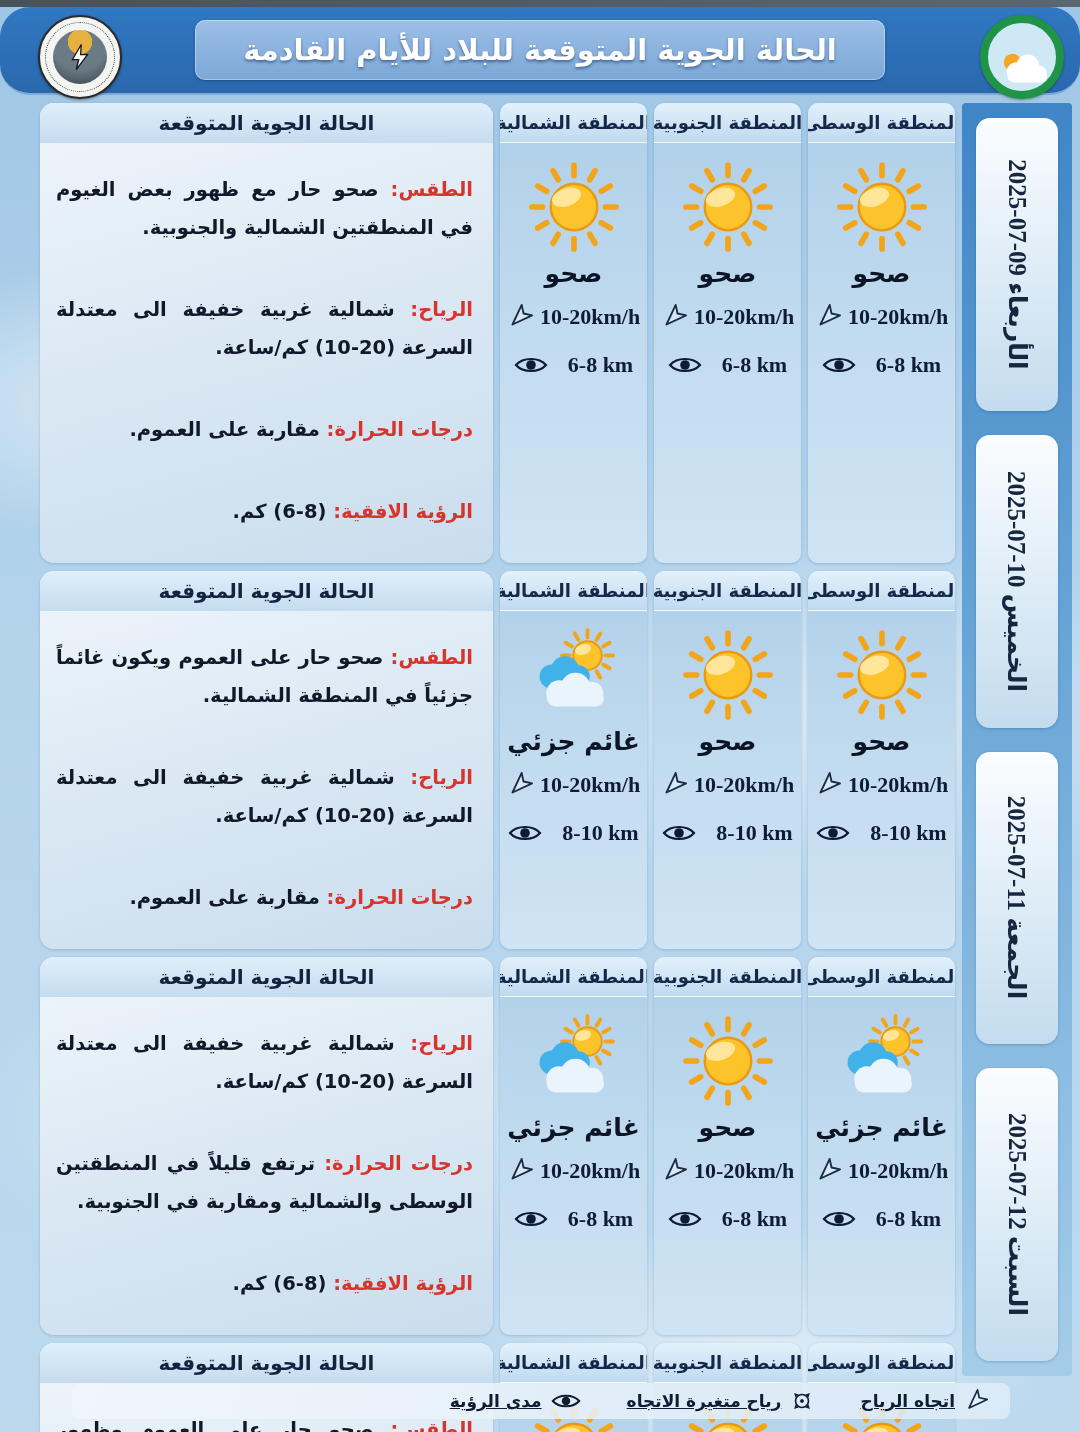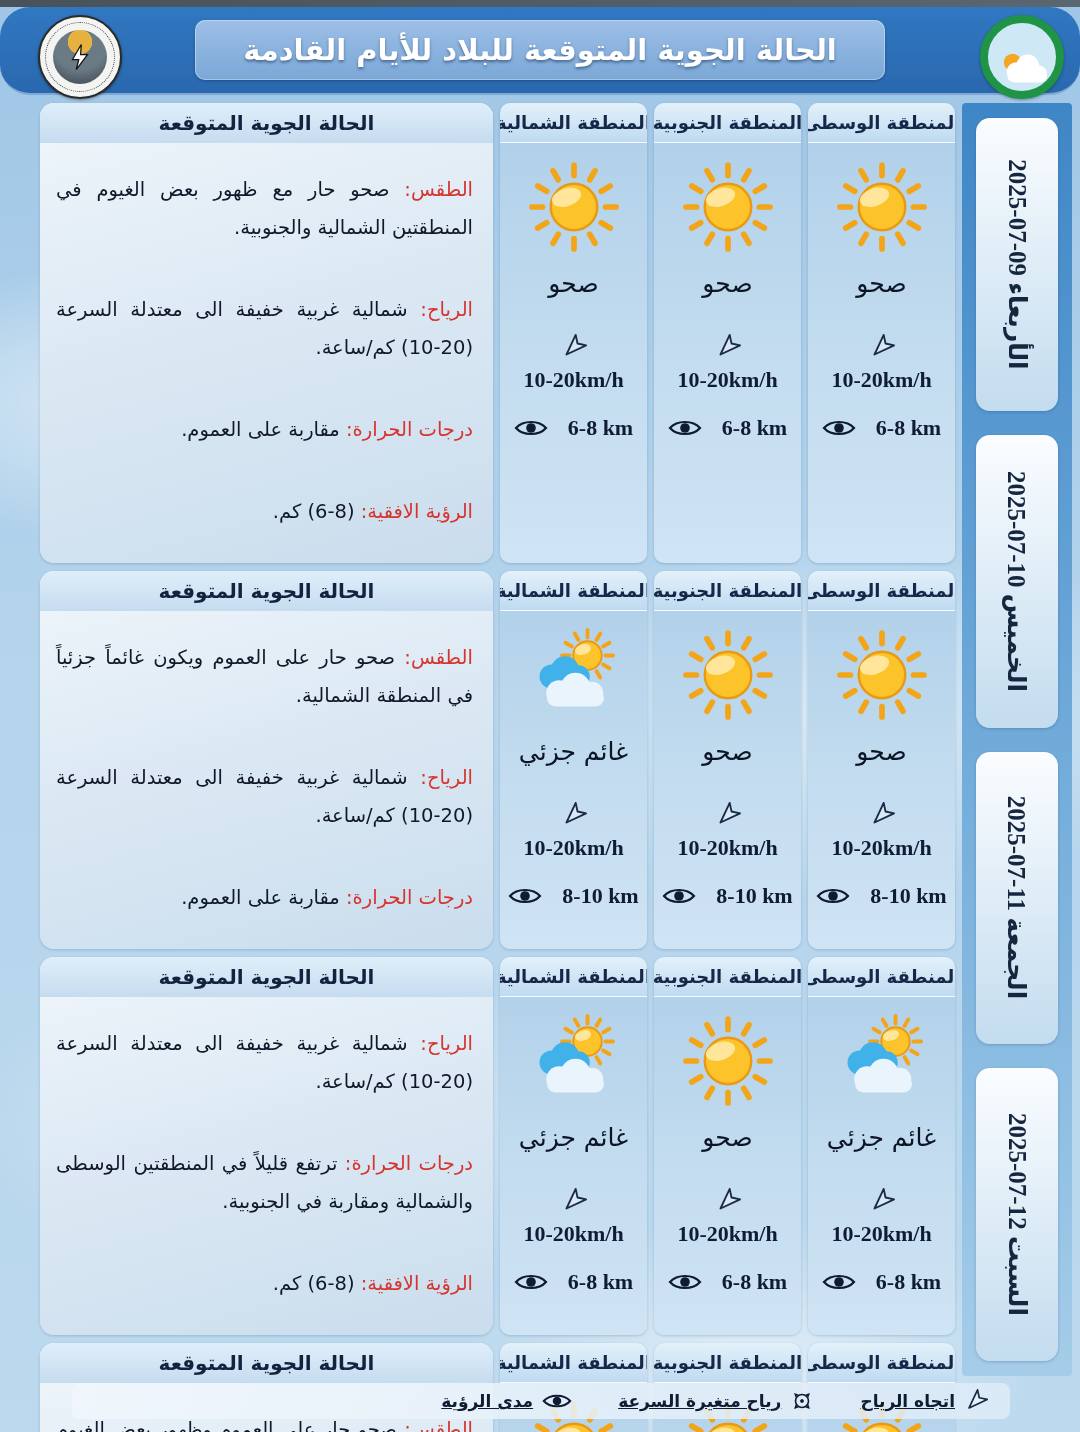--- a/index.html
+++ b/index.html
@@ -88,23 +88,23 @@
     background:linear-gradient(180deg,#e3f1fb,#bfdaf0);
     border-bottom:1px solid rgba(255,255,255,.65);
     display:flex; align-items:center; justify-content:center;
     font-weight:bold; font-size:18px; color:#16284a; white-space:nowrap;
   }
   .cond-icon { flex:none; margin-top:12px; width:96px; height:104px;
                display:flex; align-items:center; justify-content:center; }
   .cond-icon svg { display:none; width:96px; height:96px; }
   .cond-icon[data-icon="sunny"] svg.i-sunny { display:block; }
   .cond-icon[data-icon="partly-cloudy"] svg.i-partly { display:block; }
-  .cond-text { margin-top:10px; font-weight:normal; font-size:25px; color:#0c1526; white-space:nowrap; }
+  .cond-text { font-weight:bold; font-size:25px; color:#0c1526; white-space:nowrap; }
   .stat { direction:ltr; display:flex; align-items:center; justify-content:center; gap:7px; }
-  .stat.wind { margin-top:36px;flex-direction:column; }
+  .stat.wind { margin-top:16px; }
   .stat.vis  { margin-top:22px; margin-bottom:14px;gap:20px; }
   .stat-val {
     font-family:"Liberation Serif","DejaVu Sans",serif; font-weight:bold;
     font-size:22px; color:#101c33; white-space:nowrap;
   }
   .stat svg { flex:none; }
   
   .dpanel {
     flex:1; border-radius:14px; overflow:hidden;
     background:linear-gradient(165deg,#f0f6fb 0%, #dcE9f4 45%, #cadded 100%);
@@ -112,21 +112,21 @@
     display:flex; flex-direction:column;
   }
   .dp-head {
     height:40px; flex:none; background:linear-gradient(180deg,#e0eefa,#c5dcef);
     display:flex; align-items:center; justify-content:center;
     font-weight:bold; font-size:20px; color:#13233f;
   }
   .dp-body { flex:1; display:flex; flex-direction:column; justify-content:center;
              padding:6px 20px 10px 16px; }
   .dp-body p {
-    margin:22px 0; font-weight:normal; font-size:19.5px; line-height:1.95;
+    margin:22px 0; font-weight:bold; font-size:19.5px; line-height:1.95;
     color:#10182a; text-align:justify;
   }
   .lbl { color:#d7342e; }
   
   .footer { position:absolute; bottom:0; right:0; left:0; height:52px;
             display:flex; align-items:center; padding:0 70px 10px 72px; }
   .legend-strip {
     flex:1; height:36px; border-radius:8px;
     background:linear-gradient(90deg, rgba(240,246,252,.92), rgba(222,236,247,.85));
     display:flex; align-items:center; gap:46px; padding:0 22px;
@@ -555,21 +555,21 @@
       <div class="legend-item">
         <svg width="24" height="24">
             <use href="#sym-wind-arrow"></use>
           </svg>
         <span>اتجاه الرياح</span>
       </div>
       <div class="legend-item">
         <svg width="24" height="24">
             <use href="#sym-compass"></use>
           </svg>
-        <span>رياح متغيرة السرعة</span>
+        <span>رياح متغيرة الاتجاه</span>
       </div>
       <div class="legend-item">
         <svg width="30" height="18">
             <use href="#sym-eye"></use>
           </svg>
         <span>مدى الرؤية</span>
       </div>
       <div class="spacer"></div>
     </div>
   </div>

